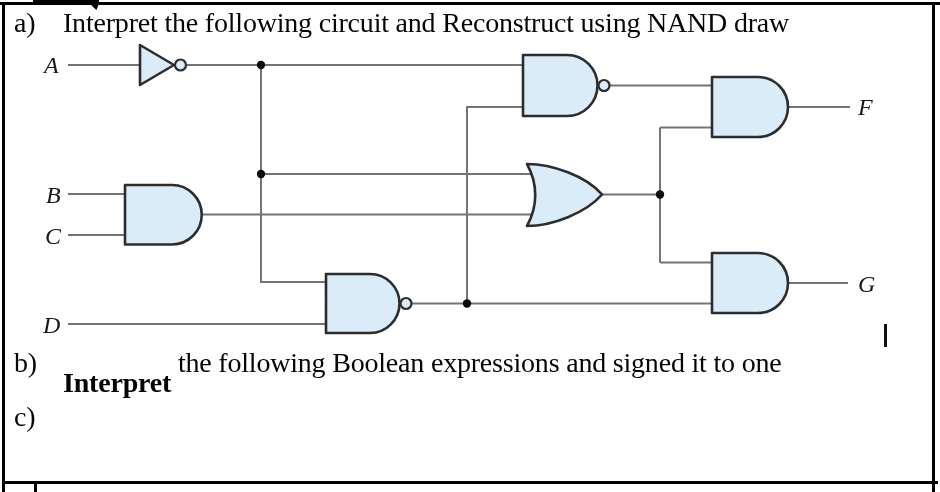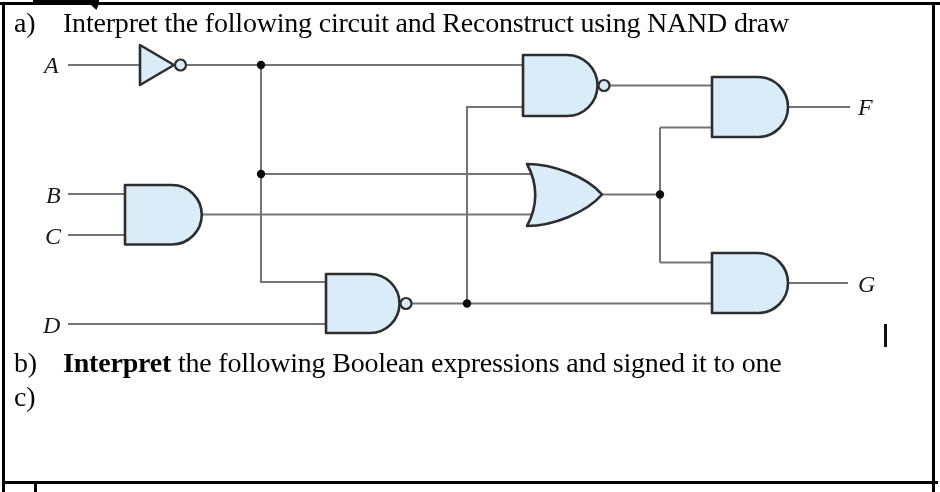--- a/index.html
+++ b/index.html
@@ -12,21 +12,21 @@
   .b-bottom{left:2px;top:481px;width:936px;height:3px;}
   .b-subcell{left:34px;top:484px;width:3px;height:8px;}
   .top-blob{position:absolute;left:33px;top:0;width:66px;height:10px;background:#000;
             clip-path:polygon(0 0,100% 0,100% 38%,96% 100%,86% 38%,0 38%);}
   .qrow{position:absolute;display:flex;font-size:28px;line-height:34px;letter-spacing:-0.2px;white-space:pre;}
   .qlabel{display:inline-block;width:49px;flex:none;}
   .qa{left:14px;top:6px;}
   .qb{left:14px;top:346px;}
   .qb .line{display:flex;white-space:pre;}
   .indent{margin-left:49px;}
-  .bold{font-weight:bold;}
+  .bold{font-weight:bold;margin-top:20px;}
   .expr{font-size:29px;letter-spacing:0.4px;}
   .cursor{position:absolute;left:884px;top:324px;width:3px;height:23px;background:#111;}
   svg.circuit{position:absolute;left:0;top:0;}
   .wire{stroke:var(--wire,#747474);stroke-width:2;fill:none;}
   .gate{fill:var(--gate-fill,#d9ecf8);stroke:var(--gate-stroke,#2d2d2d);stroke-width:2.6;stroke-linejoin:round;}
   .bubble{fill:var(--gate-fill,#d9ecf8);stroke:var(--gate-stroke,#2d2d2d);stroke-width:2.2;}
   .dot{fill:var(--dot,#0b0b0b);stroke:none;}
   .iolabel{font-family:"Liberation Serif", serif;font-style:italic;font-size:24px;fill:#17171c;}
 </style>
 </head>

